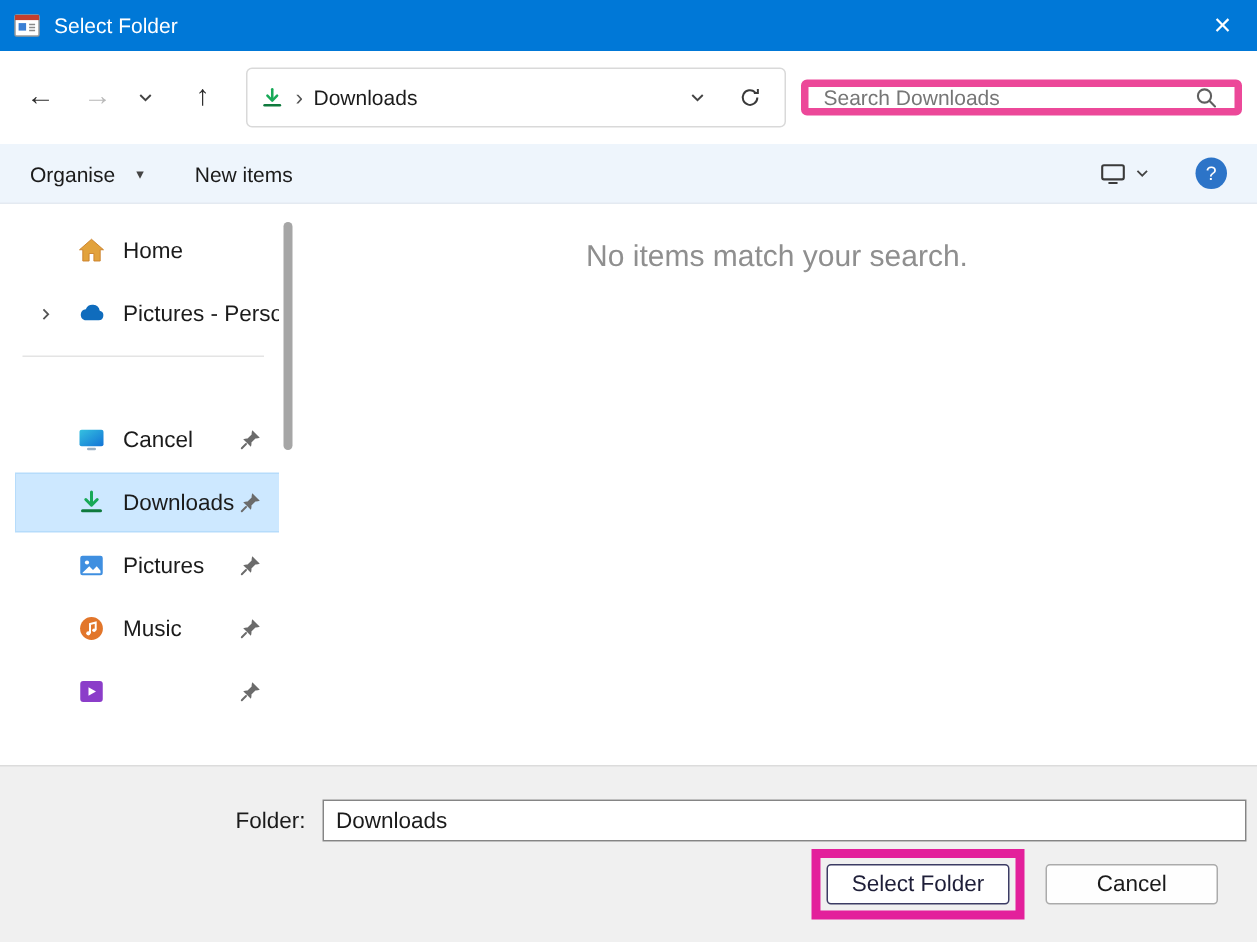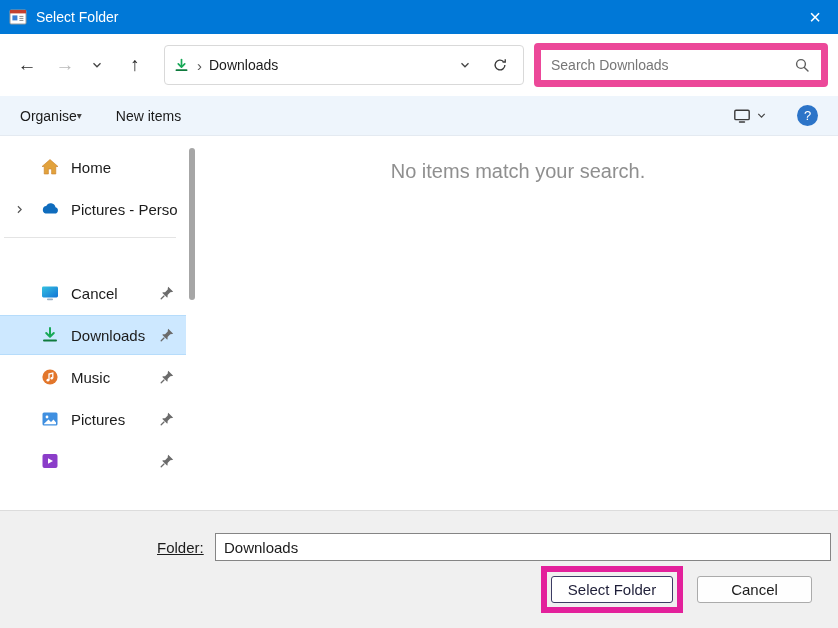--- a/index.html
+++ b/index.html
@@ -18,49 +18,49 @@
   .nav-back { width: 38px; }
   .nav-fwd { width: 38px; color: #b9b9b9; }
   .nav-hist { width: 26px; }
   .nav-up { width: 38px; margin-left: 6px; }
   .addressbar { display: flex; align-items: center; height: 40px; width: 360px; margin-left: 10px; border: 1px solid #d9d9d9; border-radius: 4px; padding: 0 8px; gap: 7px; background: #fff; }
   .crumb-chevron { color: #555; font-size: 15px; }
   .addr-text { font-size: 14px; color: #1b1b1b; }
   .addr-spacer { flex: 1; }
   .icon-16 { width: 17px; height: 17px; display: inline-flex; }
   .icon-18 { width: 18px; height: 18px; display: inline-flex; }
-  .searchbox { display: flex; align-items: center; height: 44px; flex: 1; margin-left: 10px; border: 7px solid #ec4899; border-radius: 4px; padding: 0 10px; background: #fff; }
+  .searchbox { display: flex; align-items: center; height: 24px; flex: 1; margin-left: 10px; border: 5px solid #ec4899; border-radius: 4px; padding: 0 10px; background: #fff; }
   .searchbox input { flex: 1; border: none; outline: none; font-size: 14px; color: #1b1b1b; background: transparent; }
   .searchbox input::placeholder { color: #767676; }
 
   
   .toolbar { height: 40px; background: #eef5fc; border-bottom: 1px solid #e4eaf1; display: flex; align-items: center; padding: 0 20px; gap: 34px; }
-  .tool-btn { display: inline-flex; align-items: center; gap: 0; border: none; background: transparent; font-size: 14px; color: #1b1b1b; }
+  .tool-btn { display: inline-flex; align-items: center; gap: 14px; border: none; background: transparent; font-size: 14px; color: #1b1b1b; }
   .caret { font-size: 10px; color: #444; }
   .toolbar-right { margin-left: auto; display: flex; align-items: center; gap: 30px; }
   .view-btn { display: inline-flex; align-items: center; gap: 5px; border: none; background: transparent; }
   .help-btn { width: 21px; height: 21px; border-radius: 50%; border: none; background: #2c74c8; color: #fff; font-size: 13px; display: inline-flex; align-items: center; justify-content: center; }
 
   
   .bodyarea { display: flex; height: 374px; background: #fff; }
-  .sidebar { width: 186px; padding-top: 12px; position: relative; overflow: hidden; flex: none; }
+  .sidebar { width: 186px; padding-top: 12px; position: relative; overflow: hidden; flex: none; padding-left: 11px; }
   .side-item { display: flex; align-items: center; height: 38px; margin-bottom: 4px; padding-left: 14px; position: relative; font-size: 15px; color: #1b1b1b; white-space: nowrap; }
   .side-item .expander { width: 26px; flex: none; font-size: 12px; color: #555; display: inline-flex; align-items: center; }
   .side-item .s-icon { width: 20px; height: 20px; flex: none; margin-right: 11px; display: inline-flex; }
   .side-item.selected { background: #cde8ff; outline: 1px solid #b6dcfb; }
   .pin { position: absolute; right: 11px; top: 11px; width: 16px; height: 16px; }
   .side-sep { height: 1px; background: #e4e4e4; margin: 9px 10px 36px 4px; }
   .scroll-track { width: 12px; flex: none; position: relative; }
   .scroll-thumb { position: absolute; top: 12px; left: 3px; width: 6px; height: 152px; background: #a6a6a6; border-radius: 3px; }
   .mainpane { flex: 1; padding-top: 24px; text-align: center; }
   .empty-msg { font-size: 20px; color: #8f8f8f; }
 
   
   .footer { position: absolute; left: 0; right: 0; bottom: 0; height: 118px; background: #f0f0f0; border-top: 1px solid #dcdcdc; }
-  .folder-label { position: absolute; left: 157px; top: 28px; font-size: 15px; color: #1b1b1b; text-decoration: underline; }
+  .folder-label { position: absolute; left: 157px; top: 28px; font-size: 15px; color: #1b1b1b; }
   .folder-input { position: absolute; left: 215px; top: 22px; width: 616px; height: 28px; border: 1px solid #858585; background: #fff; font-size: 15px; padding: 0 8px; outline: none; color: #1b1b1b; }
   .annotation-box { position: absolute; left: 541px; top: 55px; border: 6px solid #e3209b; padding: 4px; }
   .btn { height: 27px; font-size: 15px; background: #fefefe; border-radius: 3px; }
   .select-btn { width: 122px; border: 1px solid #3c3c64; color: #1e1e38; background: #fff; }
   .cancel-btn { position: absolute; left: 697px; top: 65px; width: 115px; border: 1px solid #ababab; color: #1b1b1b; }
 </style>
 </head>
 <body>
 
 <div class="window">
@@ -215,45 +215,45 @@
               <path d="M5 11 L2.2 13.8" stroke="#6b6b6b" stroke-width="1.3" stroke-linecap="round"></path>
             </svg>
         </span>
       </div>
 
 
       <div class="side-item">
         <span class="expander"></span>
         <span class="s-icon">
           <svg viewBox="0 0 20 20" width="20" height="20">
+              <rect x="2.5" y="3.5" width="15" height="13" rx="1.5" fill="#3f8fe0"></rect>
+              <circle cx="7" cy="8" r="1.4" fill="#fff"></circle>
+              <path d="M4 14.8 L8.5 10.5 L11 13 L13.5 10.5 L16 13.5 V15.2 H4 Z" fill="#fff"></path>
+            </svg>
+        </span>
+        <span class="s-label">Pictures</span>
+        <span class="pin">
+          <svg viewBox="0 0 16 16" width="16" height="16">
+              <path d="M9.2 1.8 L14.2 6.8 c-.9.35-1.9.5-2.9.45 L8.6 9.95 c.15 1 0 2-.35 2.9 L3.15 7.75 c.9-.35 1.9-.5 2.9-.45 L8.75 4.6 c-.05-1 .1-2 .45-2.8 Z" fill="#6b6b6b"></path>
+              <path d="M5 11 L2.2 13.8" stroke="#6b6b6b" stroke-width="1.3" stroke-linecap="round"></path>
+            </svg>
+        </span>
+      </div>
+
+      <div class="side-item">
+        <span class="expander"></span>
+        <span class="s-icon">
+          <svg viewBox="0 0 20 20" width="20" height="20">
               <circle cx="10" cy="10" r="7.6" fill="#e2762b"></circle>
               <path d="M9 13.2 V7 l3.8 -1 v5.2" stroke="#fff" stroke-width="1.3" fill="none"></path>
               <circle cx="7.9" cy="13.2" r="1.4" fill="#fff"></circle>
               <circle cx="11.7" cy="11.2" r="1.2" fill="#fff"></circle>
             </svg>
         </span>
         <span class="s-label">Music</span>
-        <span class="pin">
-          <svg viewBox="0 0 16 16" width="16" height="16">
-              <path d="M9.2 1.8 L14.2 6.8 c-.9.35-1.9.5-2.9.45 L8.6 9.95 c.15 1 0 2-.35 2.9 L3.15 7.75 c.9-.35 1.9-.5 2.9-.45 L8.75 4.6 c-.05-1 .1-2 .45-2.8 Z" fill="#6b6b6b"></path>
-              <path d="M5 11 L2.2 13.8" stroke="#6b6b6b" stroke-width="1.3" stroke-linecap="round"></path>
-            </svg>
-        </span>
-      </div>
-
-      <div class="side-item">
-        <span class="expander"></span>
-        <span class="s-icon">
-          <svg viewBox="0 0 20 20" width="20" height="20">
-              <rect x="2.5" y="3.5" width="15" height="13" rx="1.5" fill="#3f8fe0"></rect>
-              <circle cx="7" cy="8" r="1.4" fill="#fff"></circle>
-              <path d="M4 14.8 L8.5 10.5 L11 13 L13.5 10.5 L16 13.5 V15.2 H4 Z" fill="#fff"></path>
-            </svg>
-        </span>
-        <span class="s-label">Pictures</span>
         <span class="pin">
           <svg viewBox="0 0 16 16" width="16" height="16">
               <path d="M9.2 1.8 L14.2 6.8 c-.9.35-1.9.5-2.9.45 L8.6 9.95 c.15 1 0 2-.35 2.9 L3.15 7.75 c.9-.35 1.9-.5 2.9-.45 L8.75 4.6 c-.05-1 .1-2 .45-2.8 Z" fill="#6b6b6b"></path>
               <path d="M5 11 L2.2 13.8" stroke="#6b6b6b" stroke-width="1.3" stroke-linecap="round"></path>
             </svg>
         </span>
       </div>
 
       <div class="side-item">
         <span class="expander"></span>

